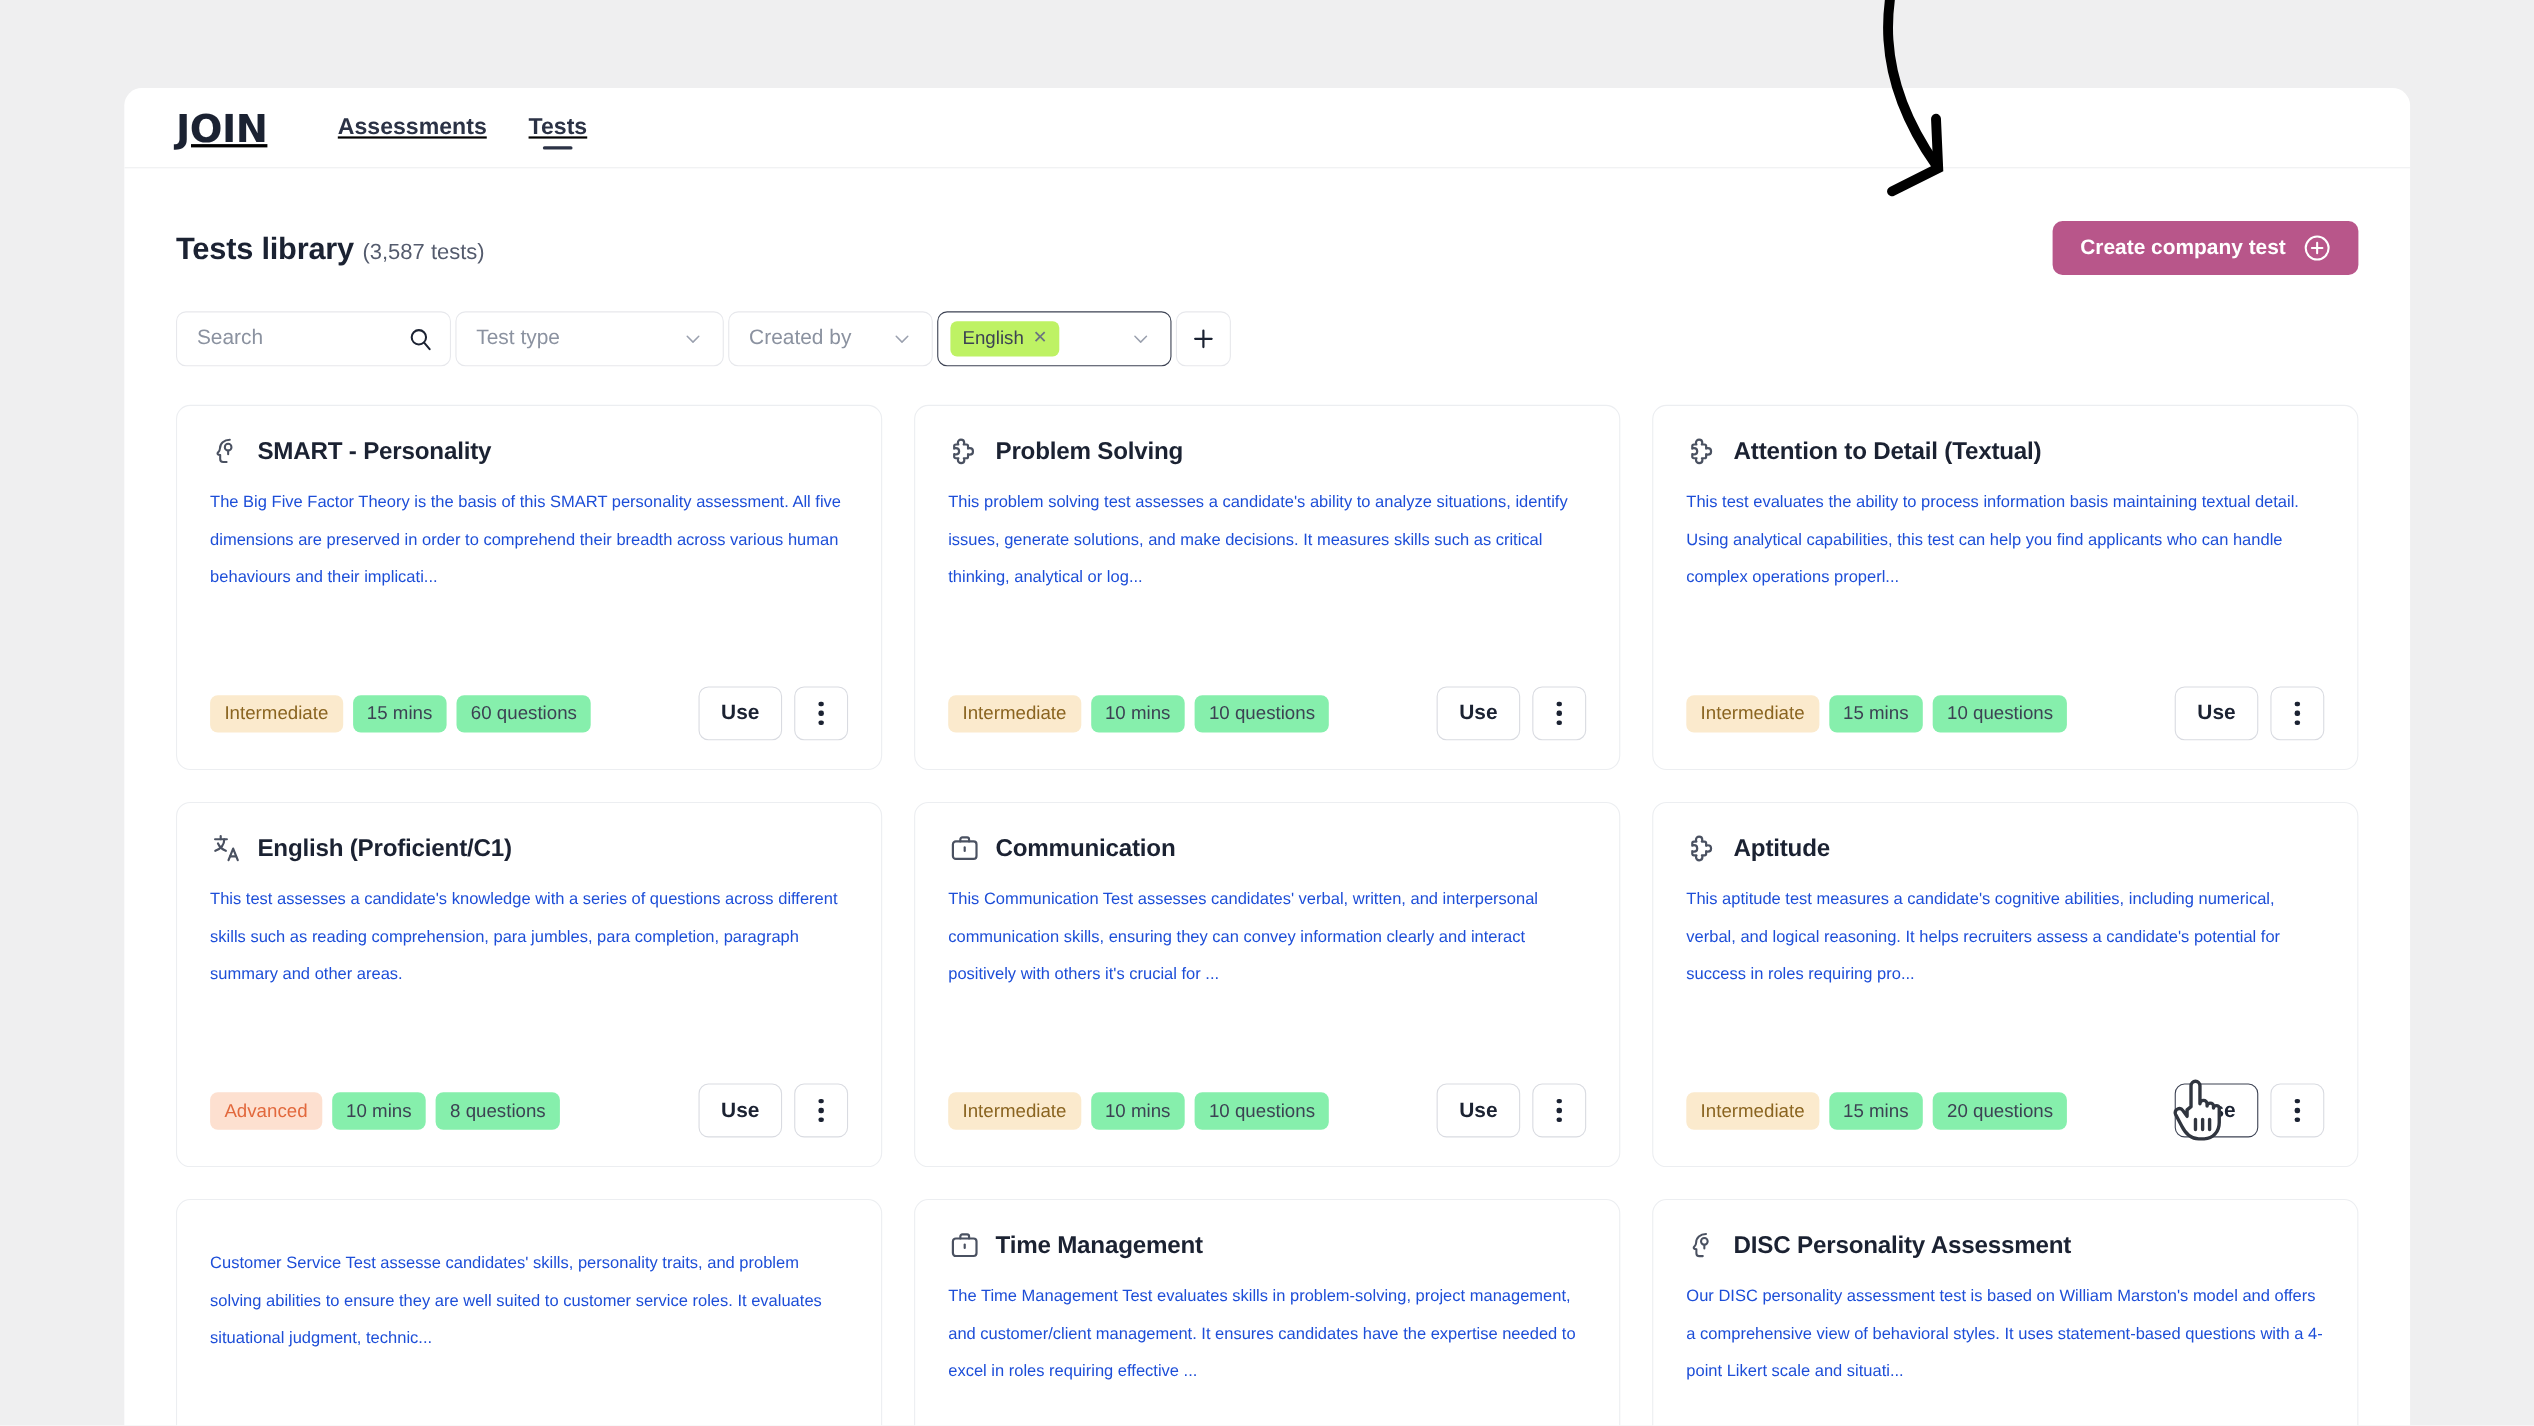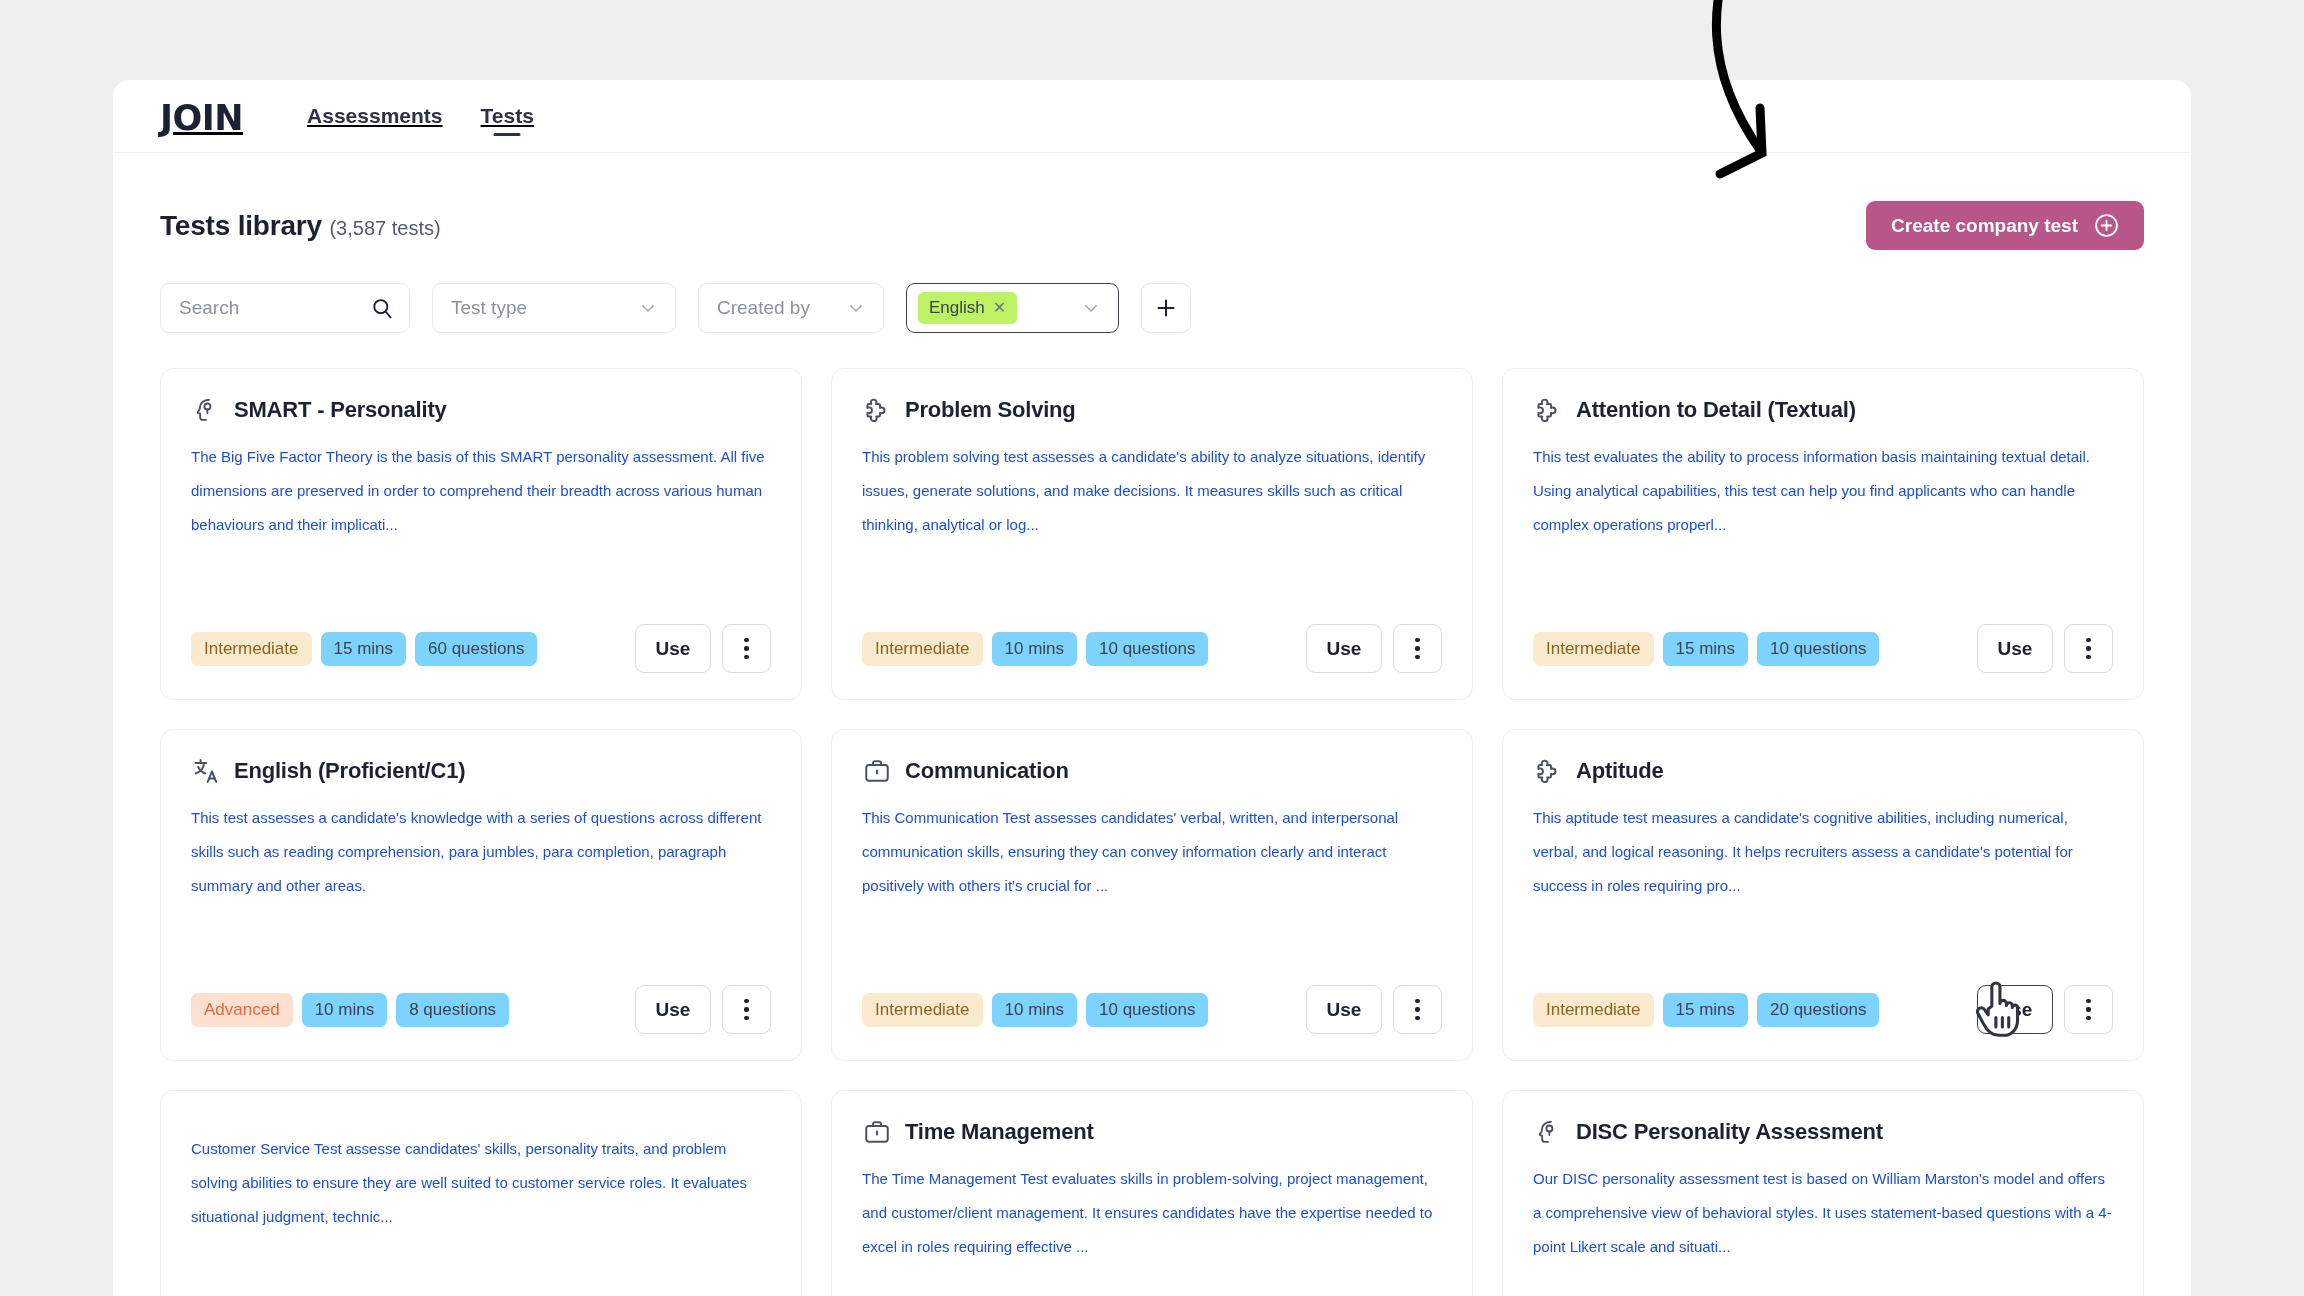--- a/index.html
+++ b/index.html
@@ -130,21 +130,21 @@
   .plus-circle {
     width: 25px; height: 25px;
     flex: 0 0 25px;
     display: block;
   }
 
   
   .filter-row {
     display: flex;
     align-items: center;
-    gap: 22px;
+    gap: 4px;
     margin-top: 33px;
   }
 
   .search-box {
     width: 250px;
     height: 50px;
     border: 1.6px solid #e7e8ec;
     border-radius: 9px;
     display: flex;
     align-items: center;
@@ -282,21 +282,21 @@
 
   .badge {
     border-radius: 7px;
     padding: 7px 13px;
     font-size: 17px;
     font-weight: 400;
     white-space: nowrap;
   }
   .badge.level-intermediate { background: #fbeacd; color: #8a6420; }
   .badge.level-advanced     { background: #fde0d0; color: #e2683c; }
-  .badge.neutral            { background: #7dd3fc; color: #3c4253; }
+  .badge.neutral            { background: #86efac; color: #3c4253; }
 
   .card-actions {
     display: flex;
     align-items: center;
     gap: 11px;
     position: relative;
   }
 
   .use-btn {
     width: 76px;

